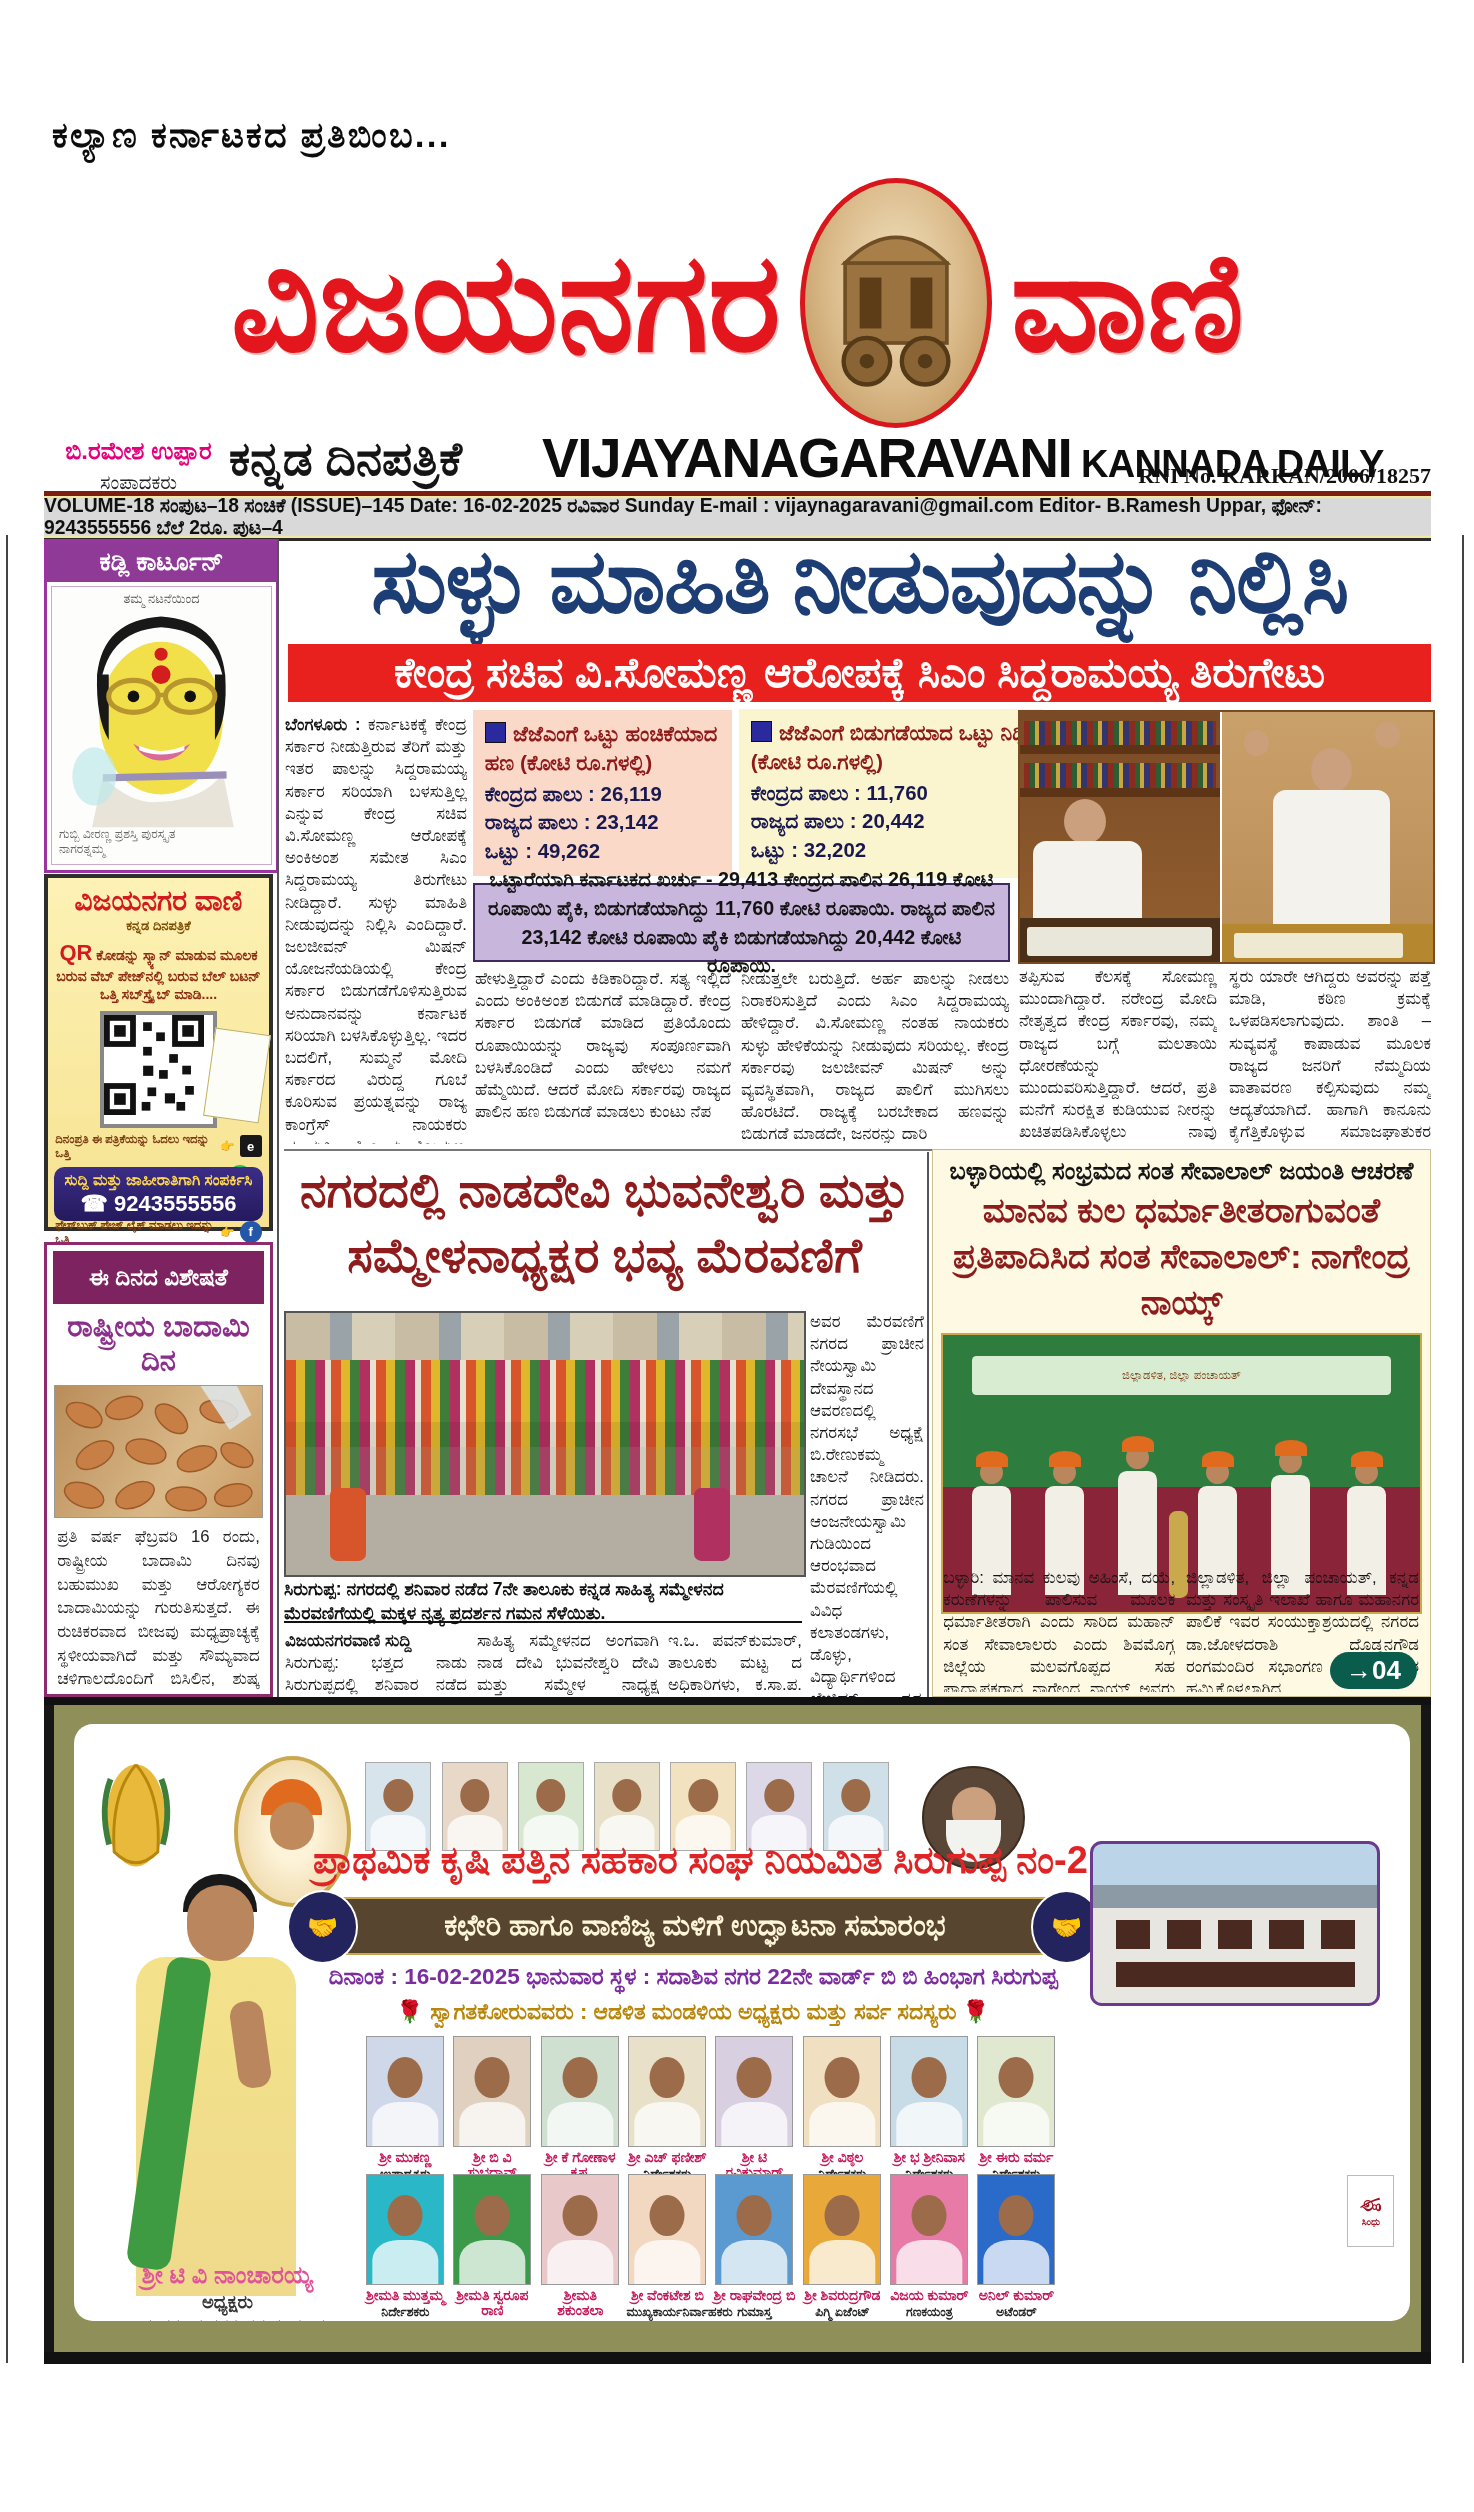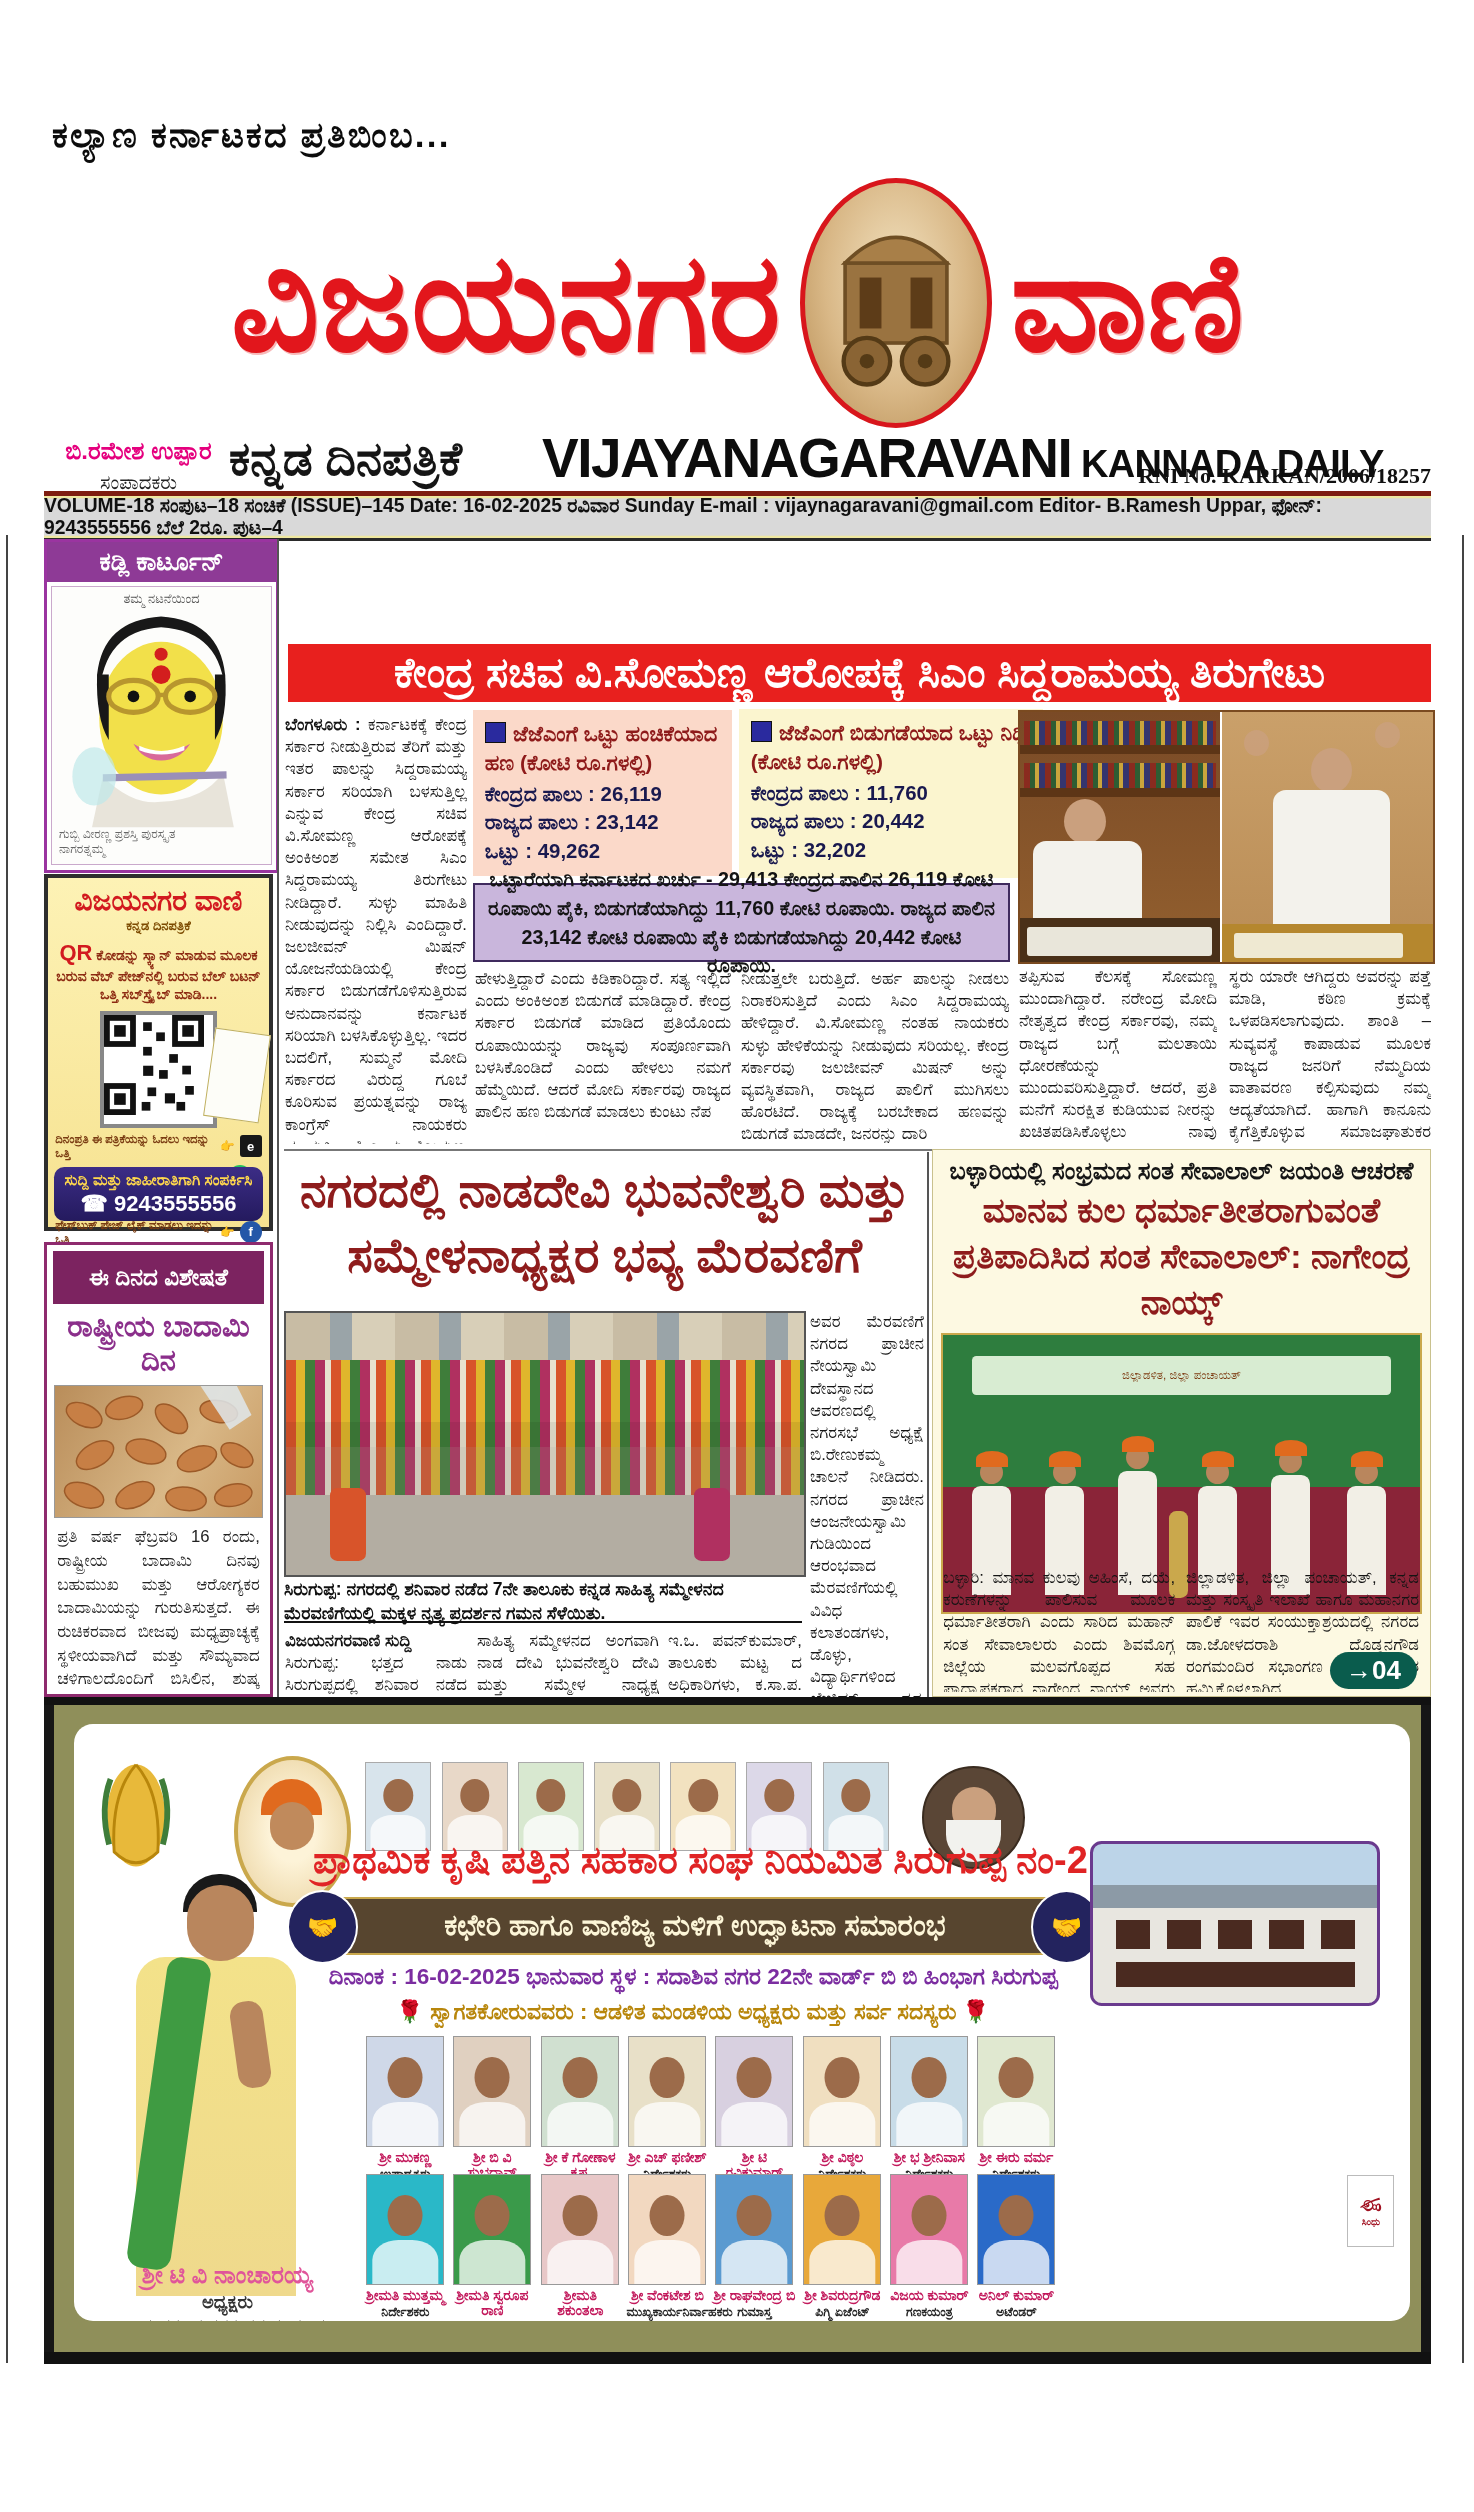--- a/index.html
+++ b/index.html
@@ -292,20 +292,21 @@
           <ellipse cx="245" cy="150" rx="26" ry="15" transform="rotate(-12 245 150)"></ellipse>
         </g>
         <path d="M200 0 L240 60 L270 40 L250 0 Z" fill="#dfe8ec" opacity="0.85"></path>
       </svg>
     </div>
     <div class="special-body">ಪ್ರತಿ ವರ್ಷ ಫೆಬ್ರವರಿ 16 ರಂದು, ರಾಷ್ಟ್ರೀಯ ಬಾದಾಮಿ ದಿನವು ಬಹುಮುಖ ಮತ್ತು ಆರೋಗ್ಯಕರ ಬಾದಾಮಿಯನ್ನು ಗುರುತಿಸುತ್ತದೆ. ಈ ರುಚಿಕರವಾದ ಬೀಜವು ಮಧ್ಯಪ್ರಾಚ್ಯಕ್ಕೆ ಸ್ಥಳೀಯವಾಗಿದೆ ಮತ್ತು ಸೌಮ್ಯವಾದ ಚಳಿಗಾಲದೊಂದಿಗೆ ಬಿಸಿಲಿನ, ಶುಷ್ಕ ಹವಾಮಾನದಲ್ಲಿ ಬೆಳೆಯುತ್ತದೆ. ಬಾದಾಮಿಯ ಪ್ರಯೋಜನಗಳು ಮತ್ತು ಉಪಯೋಗಗಳನ್ನು ಈ ದಿನ ಆಚರಿಸುತ್ತದೆ.</div>
   </div>
 
   <div class="v-rule" style="left:277px;top:539px;height:1158px;"></div>
 
+  <div class="abs headline">ಸುಳ್ಳು ಮಾಹಿತಿ ನೀಡುವುದನ್ನು ನಿಲ್ಲಿಸಿ</div>
   <div class="abs subhead">ಕೇಂದ್ರ ಸಚಿವ ವಿ.ಸೋಮಣ್ಣ ಆರೋಪಕ್ಕೆ ಸಿಎಂ ಸಿದ್ದರಾಮಯ್ಯ ತಿರುಗೇಟು</div>
 
   <div class="abs body-col" style="left:285px;top:714px;width:182px;height:430px;overflow:hidden;">
     <b>ಬೆಂಗಳೂರು : </b><span>ಕರ್ನಾಟಕಕ್ಕೆ ಕೇಂದ್ರ ಸರ್ಕಾರ ನೀಡುತ್ತಿರುವ ತೆರಿಗೆ ಮತ್ತು ಇತರ ಪಾಲನ್ನು ಸಿದ್ದರಾಮಯ್ಯ ಸರ್ಕಾರ ಸರಿಯಾಗಿ ಬಳಸುತ್ತಿಲ್ಲ ಎನ್ನುವ ಕೇಂದ್ರ ಸಚಿವ ವಿ.ಸೋಮಣ್ಣ ಆರೋಪಕ್ಕೆ ಅಂಕಿಅಂಶ ಸಮೇತ ಸಿಎಂ ಸಿದ್ದರಾಮಯ್ಯ ತಿರುಗೇಟು ನೀಡಿದ್ದಾರೆ. ಸುಳ್ಳು ಮಾಹಿತಿ ನೀಡುವುದನ್ನು ನಿಲ್ಲಿಸಿ ಎಂದಿದ್ದಾರೆ. ಜಲಜೀವನ್ ಮಿಷನ್ ಯೋಜನೆಯಡಿಯಲ್ಲಿ ಕೇಂದ್ರ ಸರ್ಕಾರ ಬಿಡುಗಡೆಗೊಳಿಸುತ್ತಿರುವ ಅನುದಾನವನ್ನು ಕರ್ನಾಟಕ ಸರಿಯಾಗಿ ಬಳಸಿಕೊಳ್ಳುತ್ತಿಲ್ಲ. ಇದರ ಬದಲಿಗೆ, ಸುಮ್ಮನೆ ಮೋದಿ ಸರ್ಕಾರದ ವಿರುದ್ದ ಗೂಬೆ ಕೂರಿಸುವ ಪ್ರಯತ್ನವನ್ನು ರಾಜ್ಯ ಕಾಂಗ್ರೆಸ್ ನಾಯಕರು ಮಾಡುತ್ತಿದ್ದಾರೆ ಎಂದು ಸೋಮಣ್ಣ ಆರೋಪಿಸಿದ್ದರು. ಇದಕ್ಕೆ ಟ್ವೀಟ್ (ಎಕ್ಸ್) ಮೂಲಕ ತಿರುಗೇಟು ಕೊಟ್ಟಿರುವ ಸಿದ್ದರಾಮಯ್ಯ ಕೇಂದ್ರ ಸಚಿವರಾದ ವಿ.ಸೋಮಣ್ಣನವರು ಸುಳ್ಳು</span>
   </div>
 
   <div class="abs statbox pinkbox">
     <div class="t"><span class="sq"></span><span>ಜೆಜೆಎಂಗೆ ಒಟ್ಟು ಹಂಚಿಕೆಯಾದ ಹಣ (ಕೋಟಿ ರೂ.ಗಳಲ್ಲಿ)</span></div>
     <div class="v">ಕೇಂದ್ರದ ಪಾಲು : 26,119</div>
     <div class="v">ರಾಜ್ಯದ ಪಾಲು : 23,142</div>

